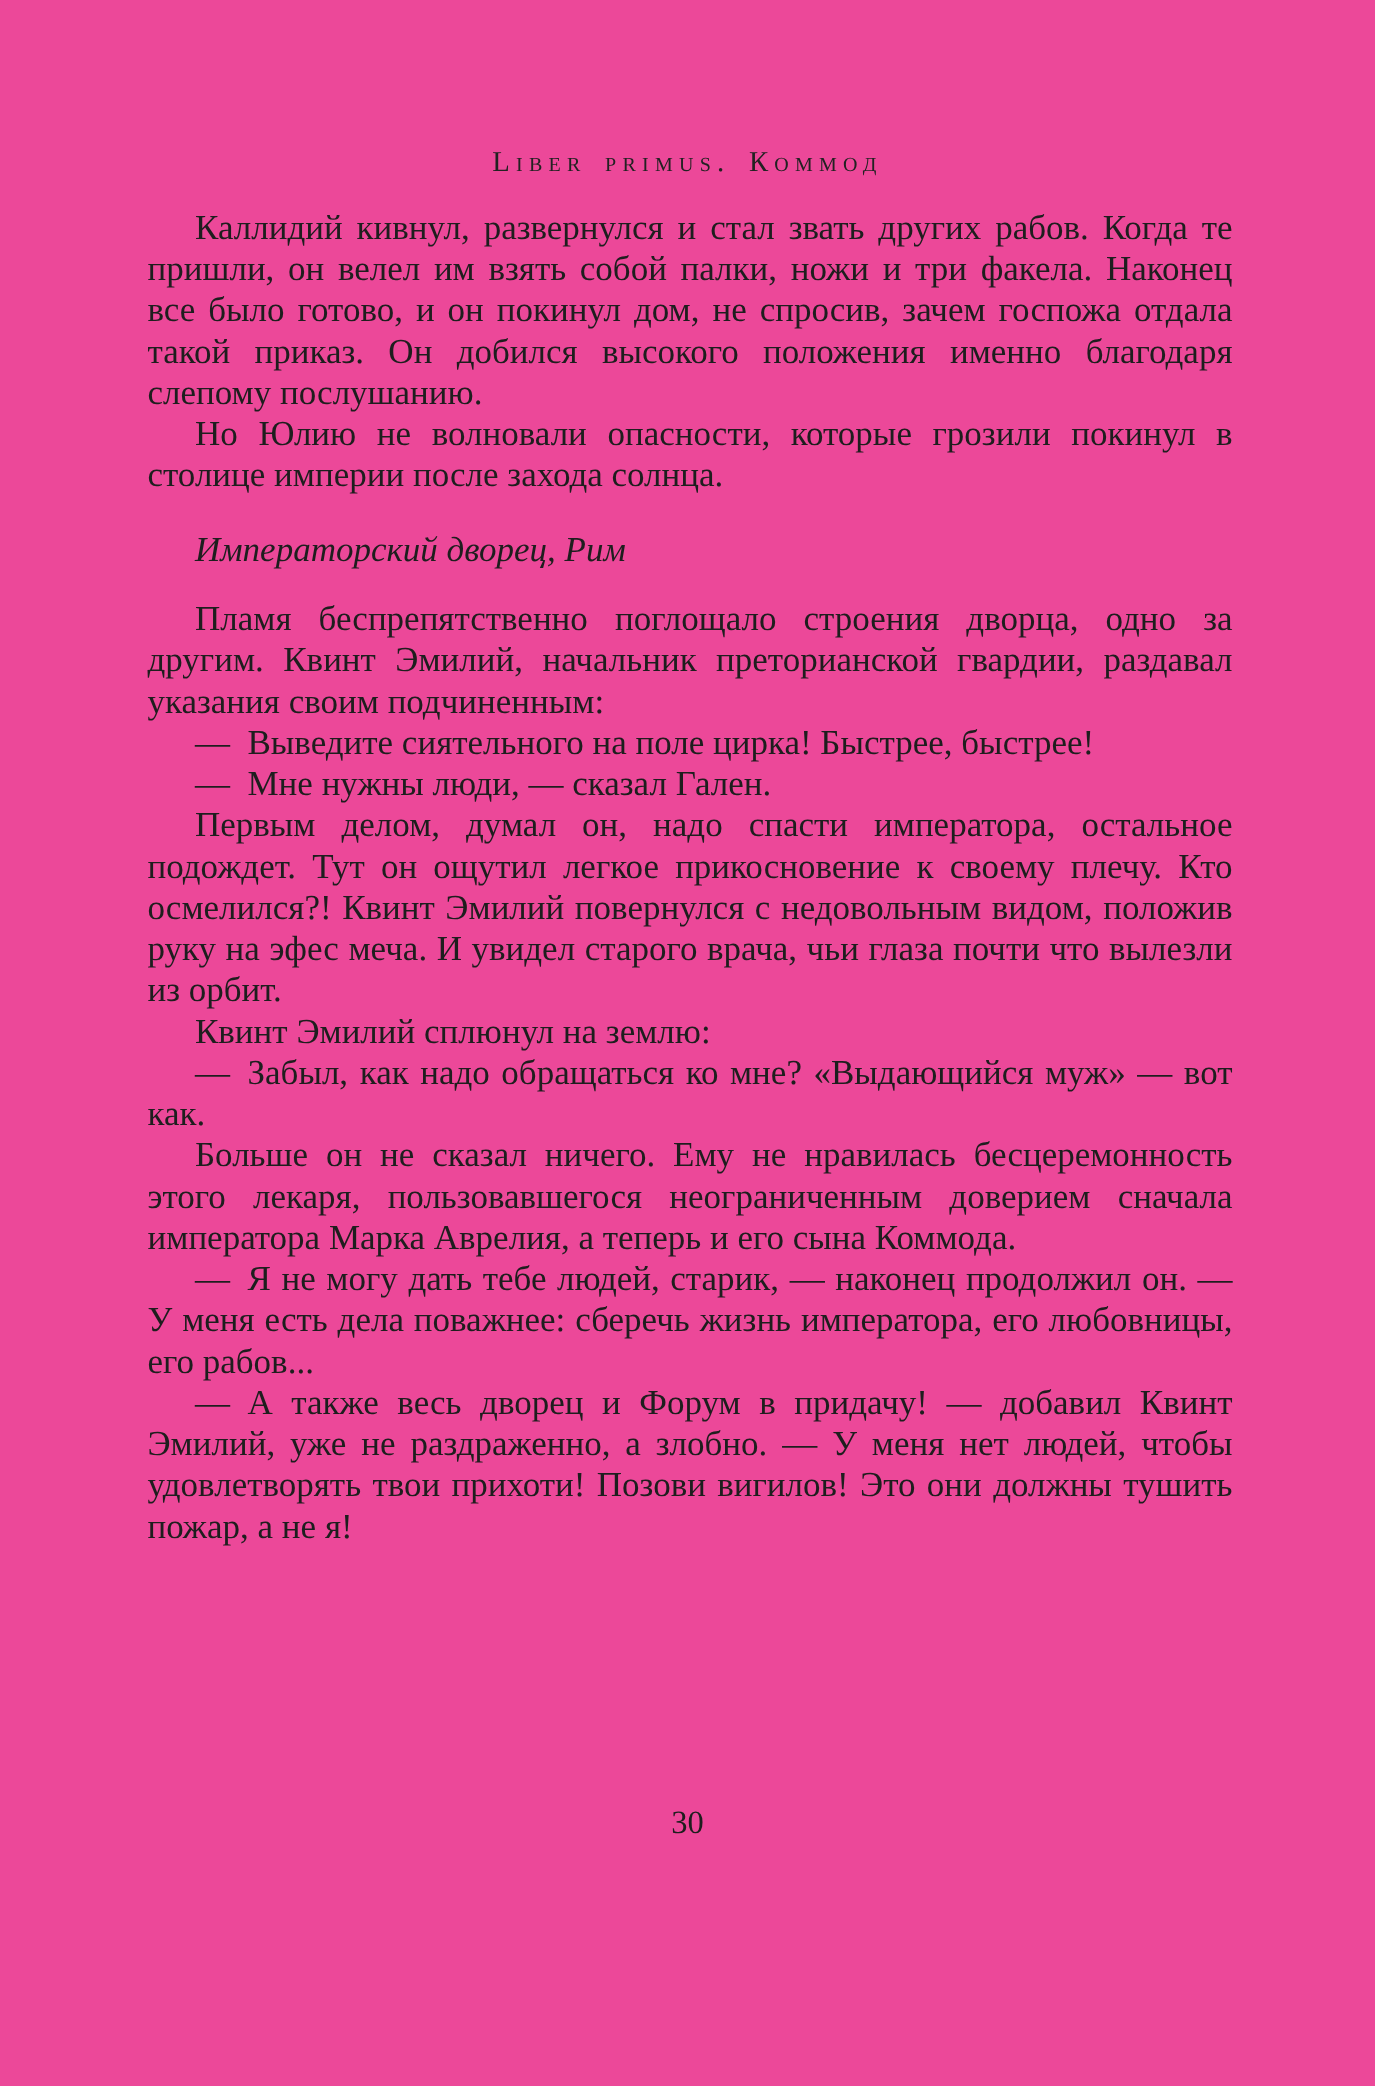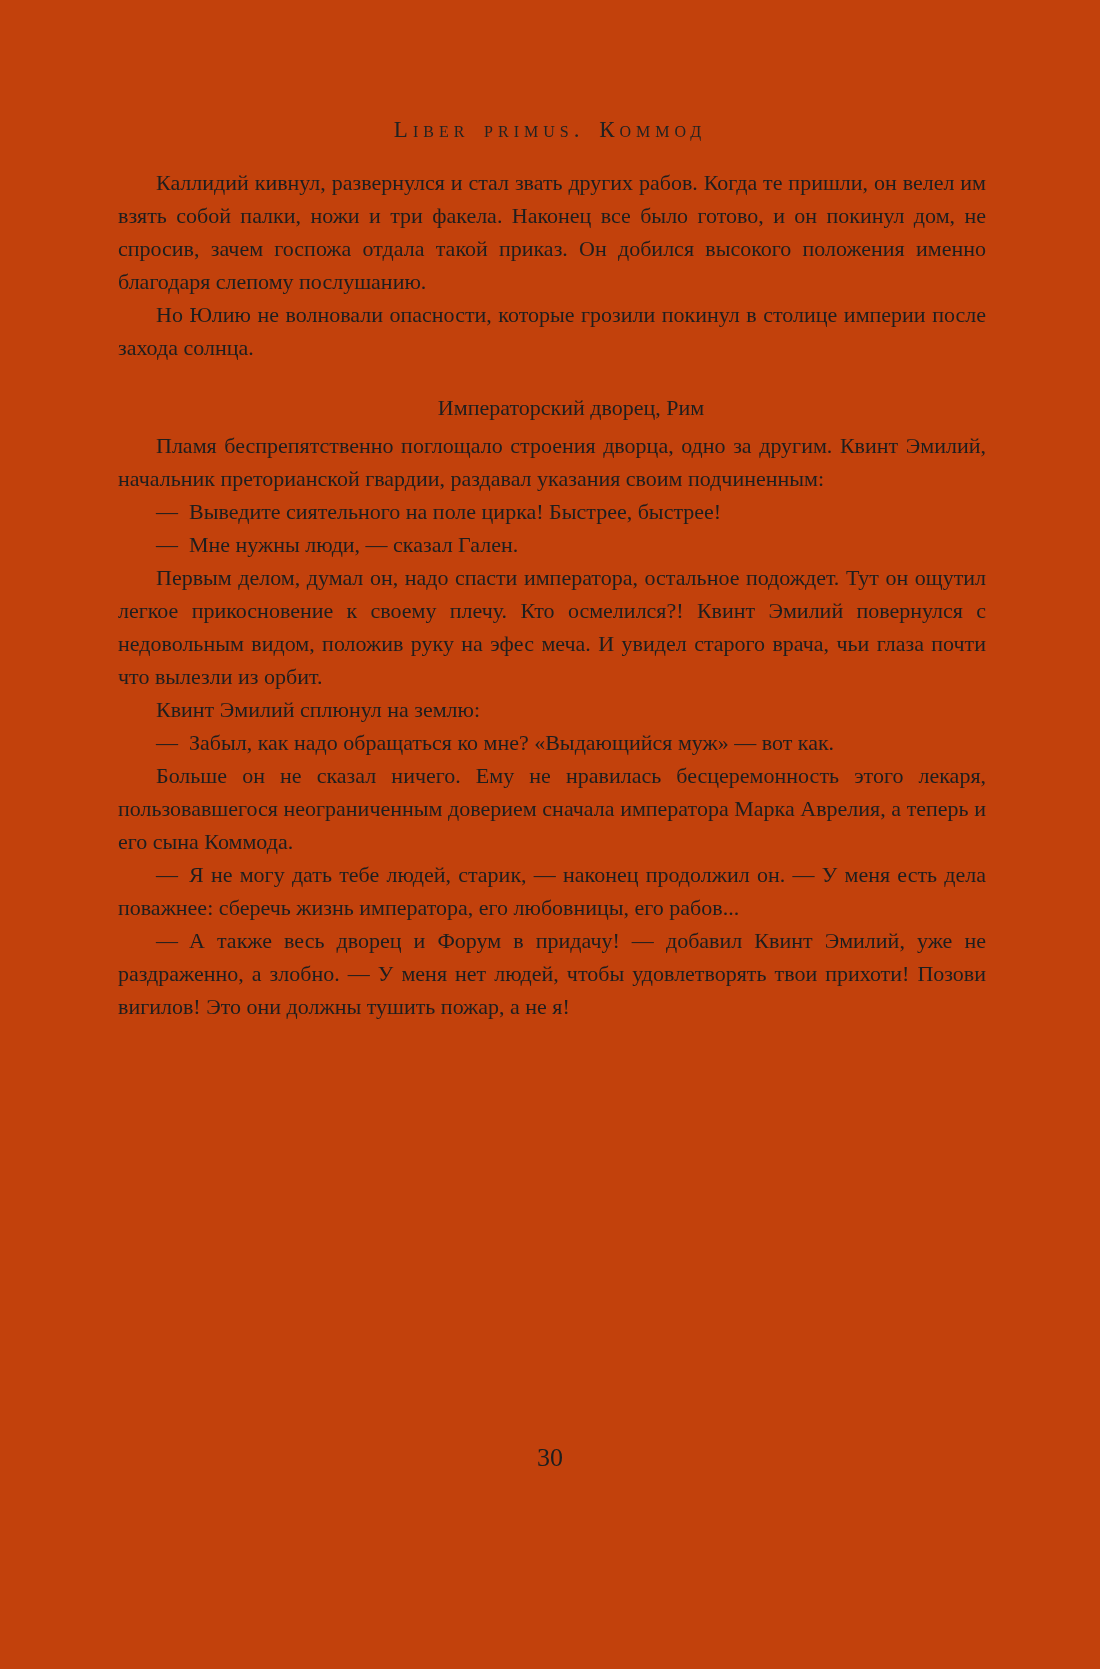--- a/index.html
+++ b/index.html
@@ -4,21 +4,21 @@
 <style>
   html, body {
     margin: 0;
     padding: 0;
     background: #ffffff;
   }
   .page {
     position: relative;
     width: 1100px;
     height: 1669px;
-    background: #c2410c;
+    background: #ec4899;
     color: #1e1e1e;
     font-family: "Liberation Serif", "DejaVu Serif", serif;
     overflow: hidden;
   }
   .running-head {
     position: absolute;
     top: 117px;
     left: 0;
     width: 100%;
     text-align: center;
@@ -29,30 +29,31 @@
     color: #222222;
   }
   .body-text {
     position: absolute;
     top: 166px;
     left: 118px;
     width: 868px;
   }
   .body-text p {
     margin: 0;
-    font-size: 22px;
+    font-size: 28px;
     line-height: 33px;
     text-align: justify;
     text-indent: 38px;
     color: #1e1e1e;
   }
   .body-text p.subheading {
-    text-align: center;
+    font-style: italic;
+    text-align: left;
     margin-top: 27px;
-    margin-bottom: 5px;
+    margin-bottom: 22px;
   }
   .page-number {
     position: absolute;
     top: 1443px;
     left: 0;
     width: 100%;
     text-align: center;
     font-size: 26px;
     color: #1e1e1e;
   }

